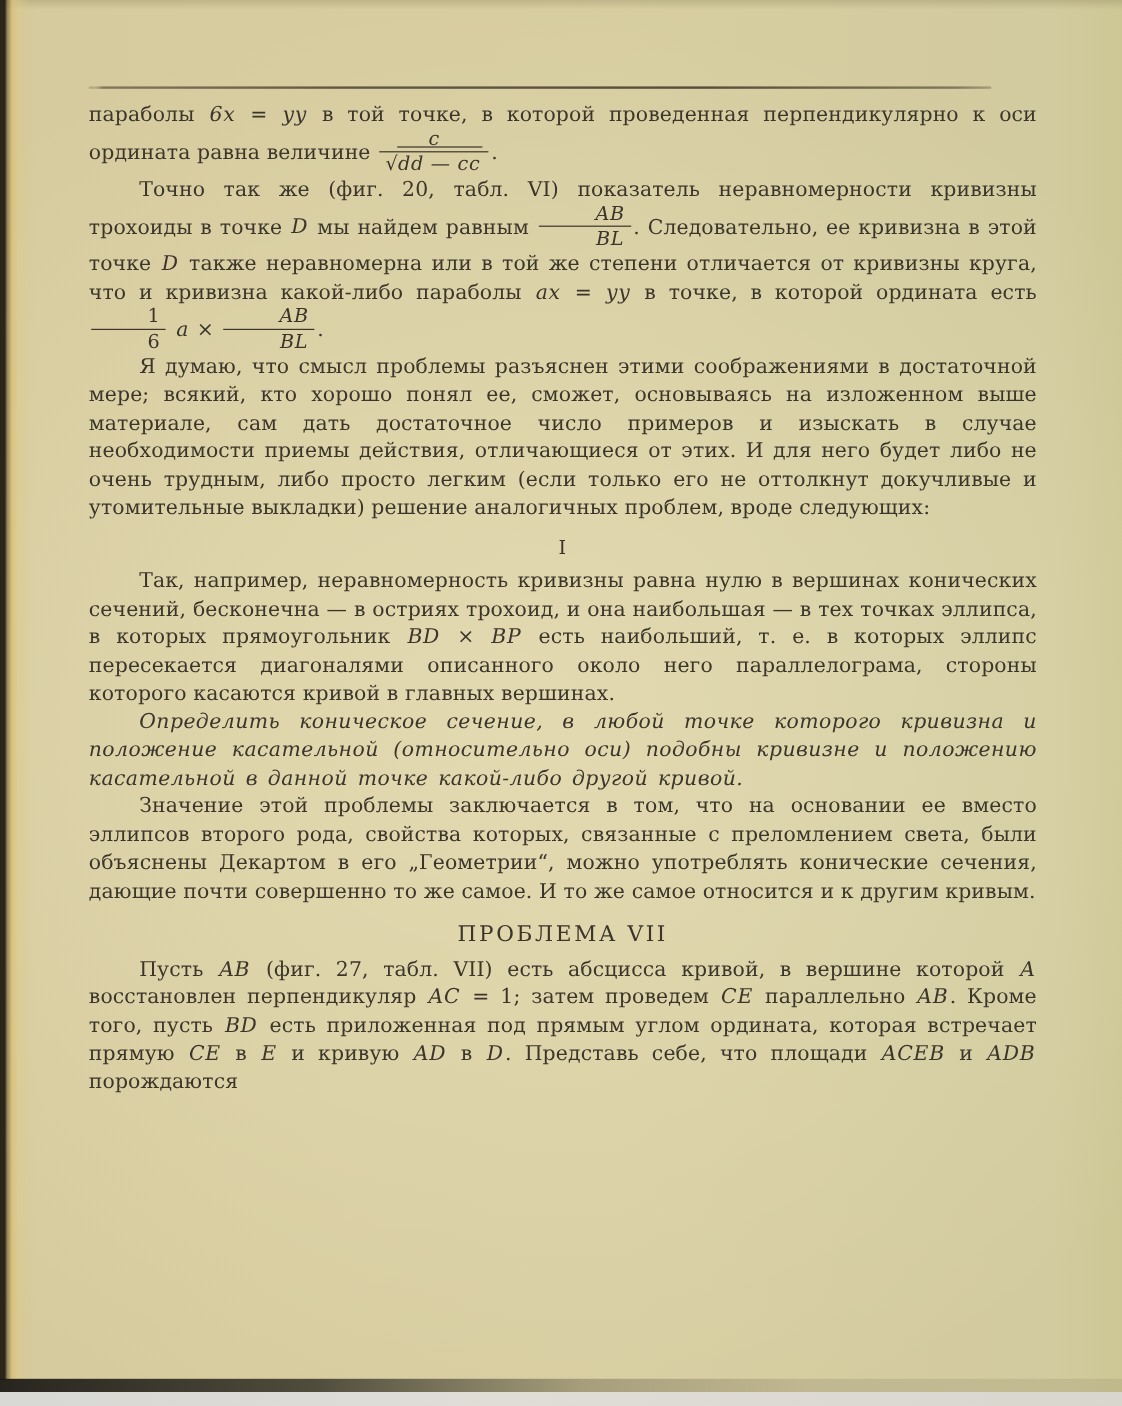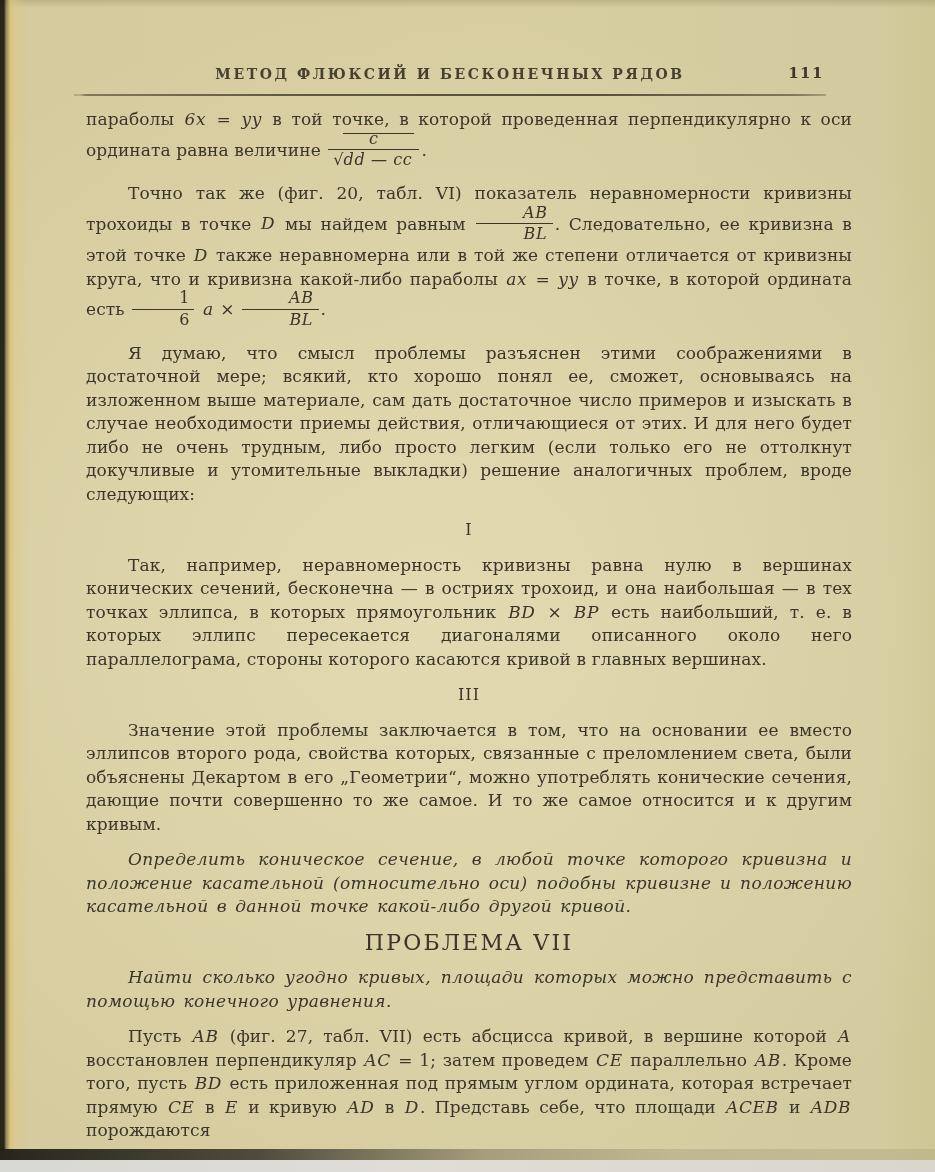--- a/index.html
+++ b/index.html
@@ -44,57 +44,51 @@
   }
   .page-number{position:absolute;right:2px;top:0;font-size:15px;font-weight:bold;letter-spacing:1.5px;color:#3e382b;}
   .rule{
     width:752px;height:2px;margin-top:8px;
     background:linear-gradient(90deg,
       rgba(84,76,54,0.25) 0 6px, rgba(84,76,54,0.65) 12px,
       rgba(62,56,40,0.78) 28%, rgba(62,56,40,0.85) 68%,
       rgba(84,76,54,0.65) 96%, rgba(84,76,54,0.35));
   }
   .content{margin-top:11px;font-size:17px;line-height:23.5px;text-align:justify;letter-spacing:0.1px;}
-  p.para{margin:12px;text-indent:42px;}
+  p.para{margin:0;text-indent:42px;}
   p.para.noind{text-indent:0;}
   p.para.it{font-style:italic;letter-spacing:0.35px;word-spacing:2.5px;}
   .heading{text-align:center;font-size:16px;margin:9px 0 5px;letter-spacing:1px;color:#3b352a;}
-  .heading.problem{letter-spacing:2.2px;font-size:22px;margin:12px 0 6px;}
+  .heading.problem{letter-spacing:2.2px;font-size:18px;margin:12px 0 6px;}
   .mvar{font-style:italic;letter-spacing:0.6px;padding:0 1px;}
   sup.supref{font-style:normal;font-size:11px;letter-spacing:0.5px;line-height:0;}
   .frac{
     display:inline-block;vertical-align:middle;text-align:center;
     line-height:1.05;font-size:16px;margin:0 2px;transform:translateY(-1px);
   }
   .frac .num{display:block;padding:0 5px 2px;border-bottom:1.4px solid #3b352a;}
   .frac .den{display:block;padding:2px 5px 0;}
   .rad{font-style:normal;}
-  .ovl{border-top:1.2px solid #3b352a;padding:16px 2px 0 1px;margin-left:-1px;}
+  .ovl{border-top:1.2px solid #3b352a;padding:4px 2px 0 1px;margin-left:-1px;}
 </style>
 </head>
 <body>
 
 <div class="scan">
   <div class="edge-top"></div>
   <div class="page-inner">
-    <div class="header">
-      <div class="running-title">МЕТОД ФЛЮКСИЙ И БЕСКОНЕЧНЫХ РЯДОВ</div>
-      <div class="page-number">111</div>
-    </div>
     <div class="rule"></div>
     <div class="content">
         <p class="para noind">параболы <span class="mvar">6x</span> = <span class="mvar">yy</span> в той точке, в которой проведенная перпендикулярно к оси ордината равна величине <span class="frac"><span class="num mvar">c</span><span class="den"><span class="rad">√</span><span class="ovl mvar">dd — cc</span></span></span>.</p>
         <p class="para">Точно так же (фиг. 20, табл. VI) показатель неравномерности кривизны трохоиды в точке <span class="mvar">D</span> мы найдем равным <span class="frac"><span class="num mvar">AB</span><span class="den mvar">BL</span></span>. Следовательно, ее кривизна в этой точке <span class="mvar">D</span> также неравномерна или в той же степени отличается от кривизны круга, что и кривизна какой-либо параболы <span class="mvar">ax</span> = <span class="mvar">yy</span> в точке, в которой ордината есть <span class="frac"><span class="num">1</span><span class="den">6</span></span> <span class="mvar">a</span> × <span class="frac"><span class="num mvar">AB</span><span class="den mvar">BL</span></span>.</p>
         <p class="para">Я думаю, что смысл проблемы разъяснен этими соображениями в достаточной мере; всякий, кто хорошо понял ее, сможет, основываясь на изложенном выше материале, сам дать достаточное число примеров и изыскать в случае необходимости приемы действия, отличающиеся от этих. И для него будет либо не очень трудным, либо просто легким (если только его не оттолкнут докучливые и утомительные выкладки) решение аналогичных проблем, вроде следующих:</p>
         <div class="heading">I</div>
         <p class="para">Так, например, неравномерность кривизны равна нулю в вершинах конических сечений, бесконечна — в остриях трохоид, и она наибольшая — в тех точках эллипса, в которых прямоугольник <span class="mvar">BD</span> × <span class="mvar">BP</span> есть наибольший, т. е. в которых эллипс пересекается диагоналями описанного около него параллелограма, стороны которого касаются кривой в главных вершинах.</p>
-        <div class="heading">III</div>
+        <p class="para it">Определить коническое сечение, в любой точке которого кривизна и положение касательной (относительно оси) подобны кривизне и положению касательной в данной точке какой-либо другой кривой.</p>
         <p class="para">Значение этой проблемы заключается в том, что на основании ее вместо эллипсов второго рода, свойства которых, связанные с преломлением света, были объяснены Декартом в его „Геометрии“, можно употреблять конические сечения, дающие почти совершенно то же самое. И то же самое относится и к другим кривым.</p>
-        <p class="para it">Определить коническое сечение, в любой точке которого кривизна и положение касательной (относительно оси) подобны кривизне и положению касательной в данной точке какой-либо другой кривой.</p>
         <div class="heading problem">ПРОБЛЕМА VII</div>
-        <p class="para it">Найти сколько угодно кривых, площади которых можно представить с помощью конечного уравнения.</p>
         <p class="para">Пусть <span class="mvar">AB</span> (фиг. 27, табл. VII) есть абсцисса кривой, в вершине которой <span class="mvar">A</span> восстановлен перпендикуляр <span class="mvar">AC</span> = 1; затем проведем <span class="mvar">CE</span> параллельно <span class="mvar">AB</span>. Кроме того, пусть <span class="mvar">BD</span> есть приложенная под прямым углом ордината, которая встречает прямую <span class="mvar">CE</span> в <span class="mvar">E</span> и кривую <span class="mvar">AD</span> в <span class="mvar">D</span>. Представь себе, что площади <span class="mvar">ACEB</span> и <span class="mvar">ADB</span> порождаются</p>
       </div>
   </div>
   <div class="edge-left"></div>
   <div class="bottom-shadow"></div>
   <div class="bottom-light"></div>
 </div>
 
 </body></html>

